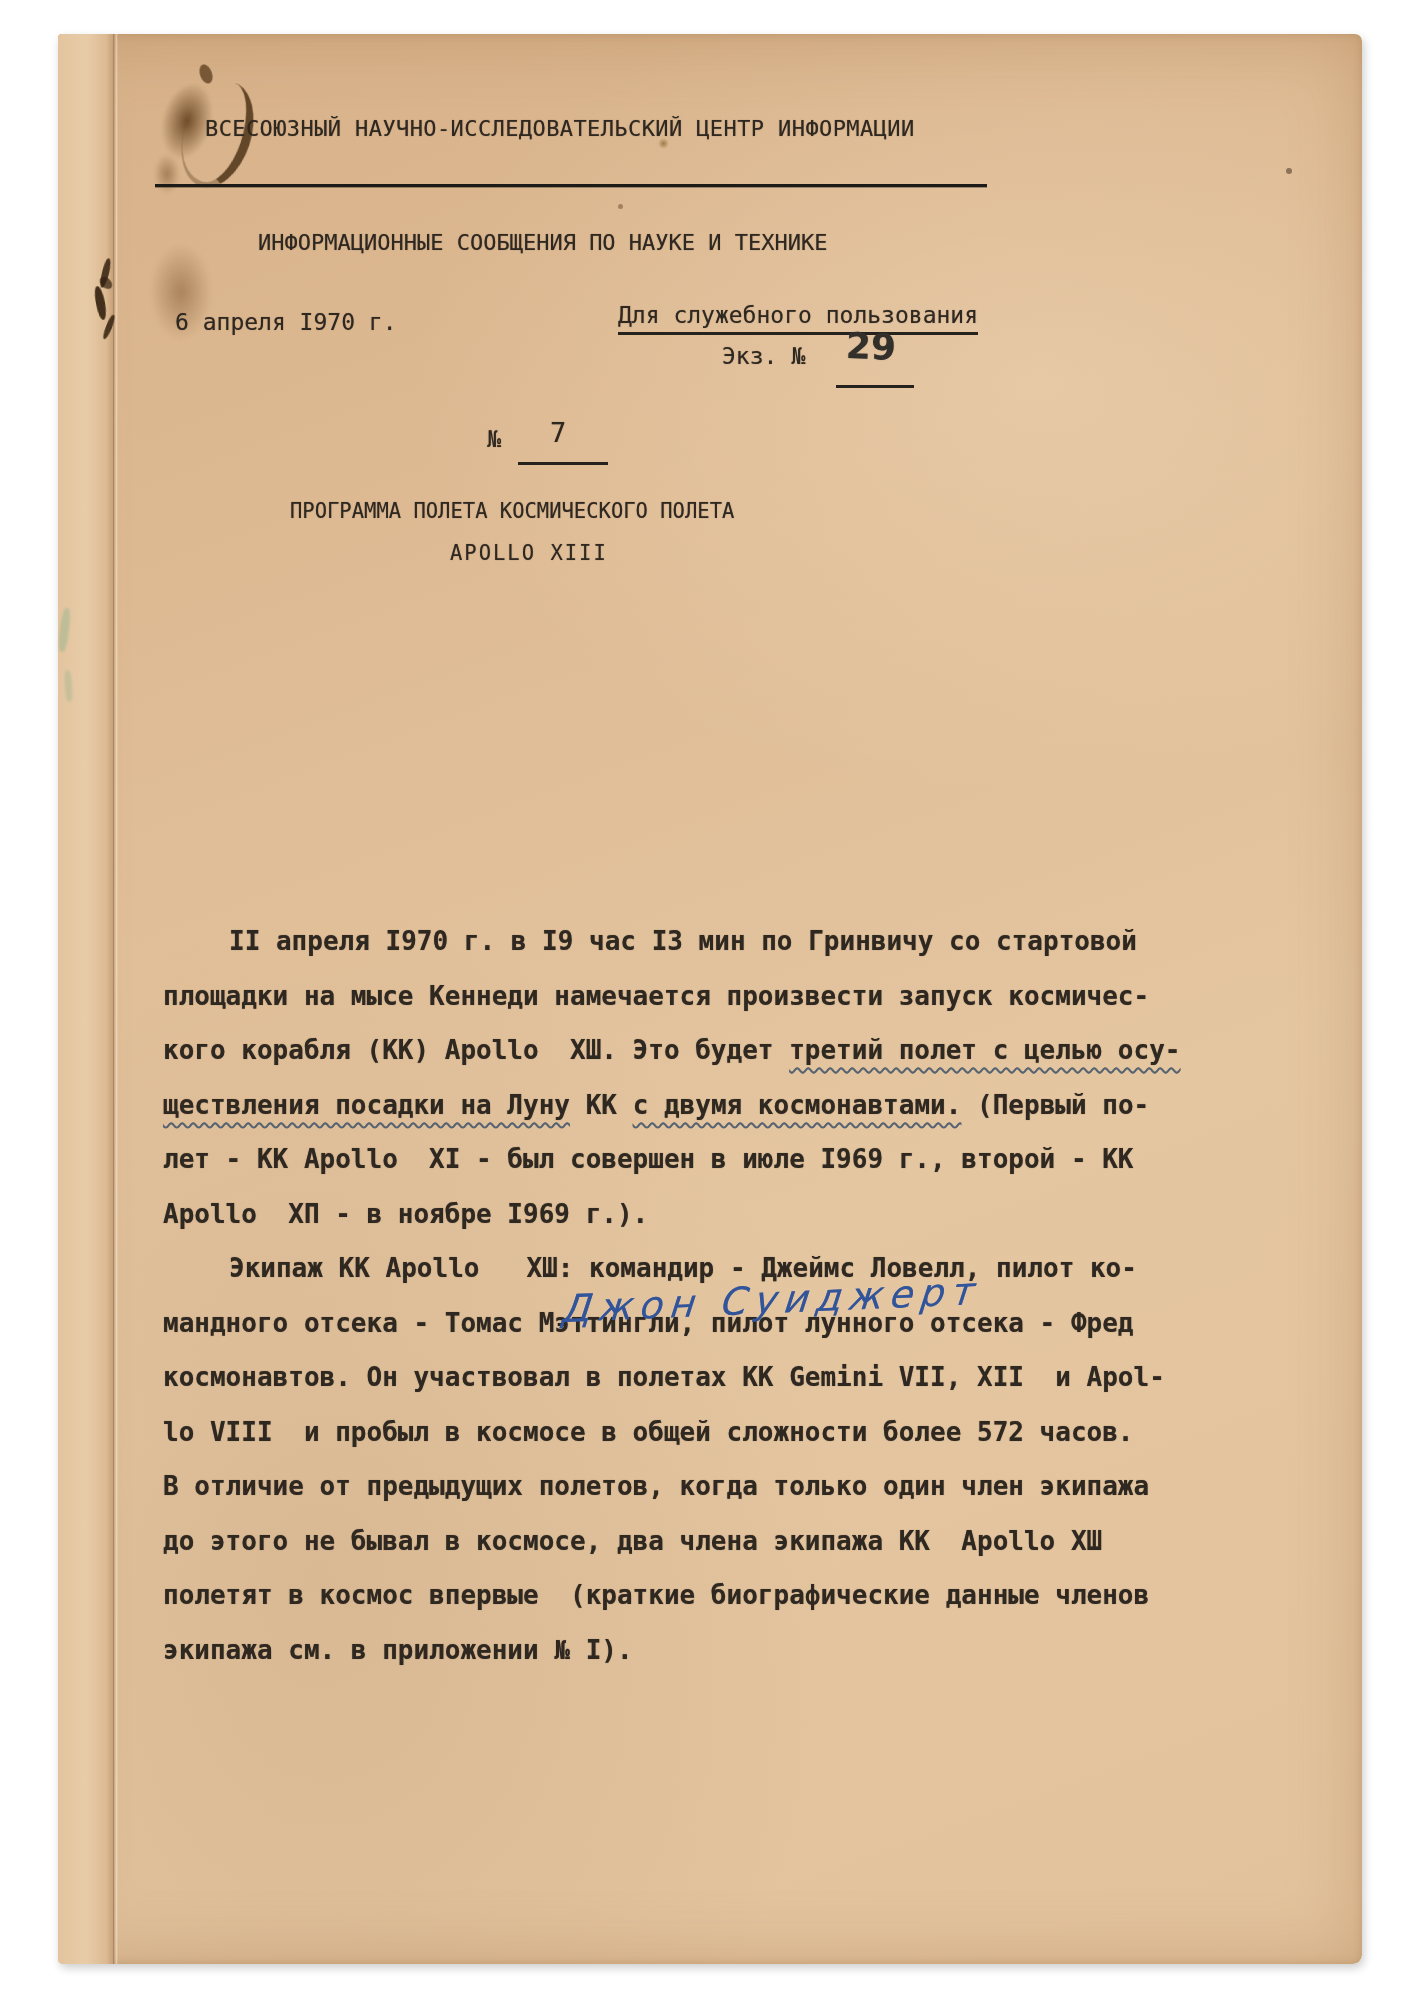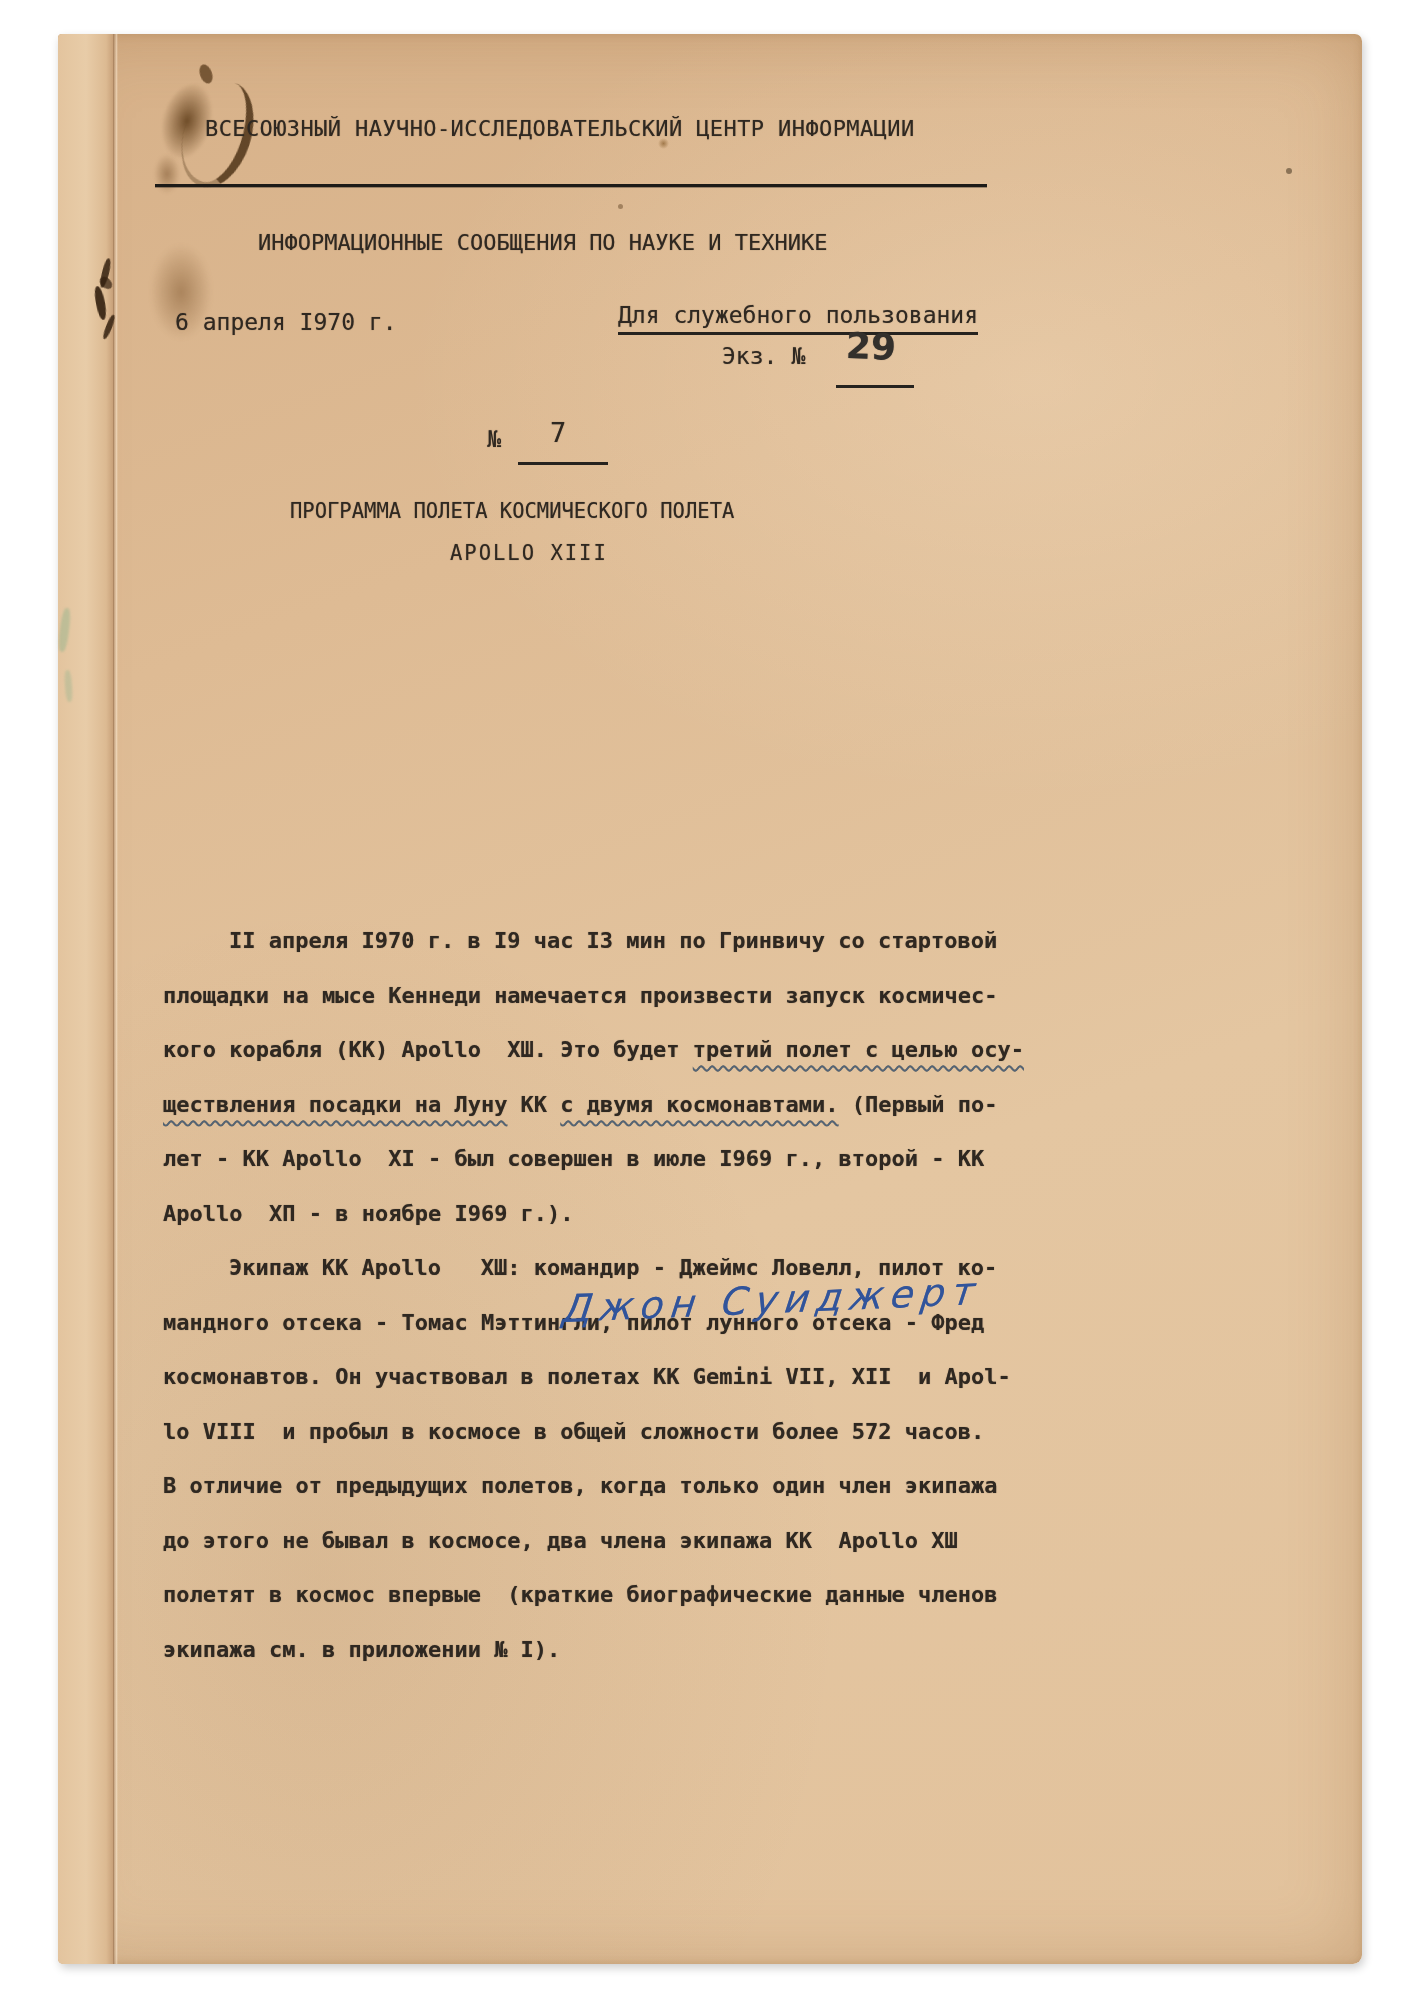--- a/index.html
+++ b/index.html
@@ -65,21 +65,21 @@
   .copy-number-value{position:absolute;left:788px;top:292px;font-size:36px;font-weight:bold;
       color:#33302c;font-family:"DejaVu Sans",sans-serif;transform:rotate(2deg);
       text-shadow:0 0 1px rgba(51,48,44,.5);}
   .copy-underline{position:absolute;left:778px;top:351px;width:78px;height:3px;background:#26231f;}
   .issue-label{left:429px;top:392px;font-size:23px;}
   .issue-number{left:492px;top:383px;font-size:27px;}
   .issue-underline{position:absolute;left:460px;top:428px;width:90px;height:3px;background:#26231f;}
   .doc-title{left:232px;top:465px;font-size:20.5px;}
   .doc-subtitle{left:392px;top:507px;font-size:20.5px;letter-spacing:2px;}
 
-  .body-text{position:absolute;left:105px;top:880px;width:860px;font-size:22px;}
+  .body-text{position:absolute;left:105px;top:880px;width:860px;font-size:26px;}
   .line{height:54.5px;line-height:54.5px;white-space:pre;color:var(--c-ink,#2f2821);
       font-weight:bold;text-shadow:0 0 1px rgba(47,40,33,.55);}
   .line.indent{padding-left:66px;}
   .u{text-decoration:underline;text-decoration-style:wavy;
      text-decoration-color:rgba(72,98,124,.78);text-decoration-thickness:2px;text-underline-offset:8px;}
 
   .handwritten-annotation{
     position:absolute;left:505px;top:1244px;font-family:"DejaVu Sans",sans-serif;
     font-style:italic;font-size:38px;letter-spacing:7px;color:var(--c-hand,#31549b);
     transform:rotate(-2.5deg) skewX(-10deg);white-space:pre;

